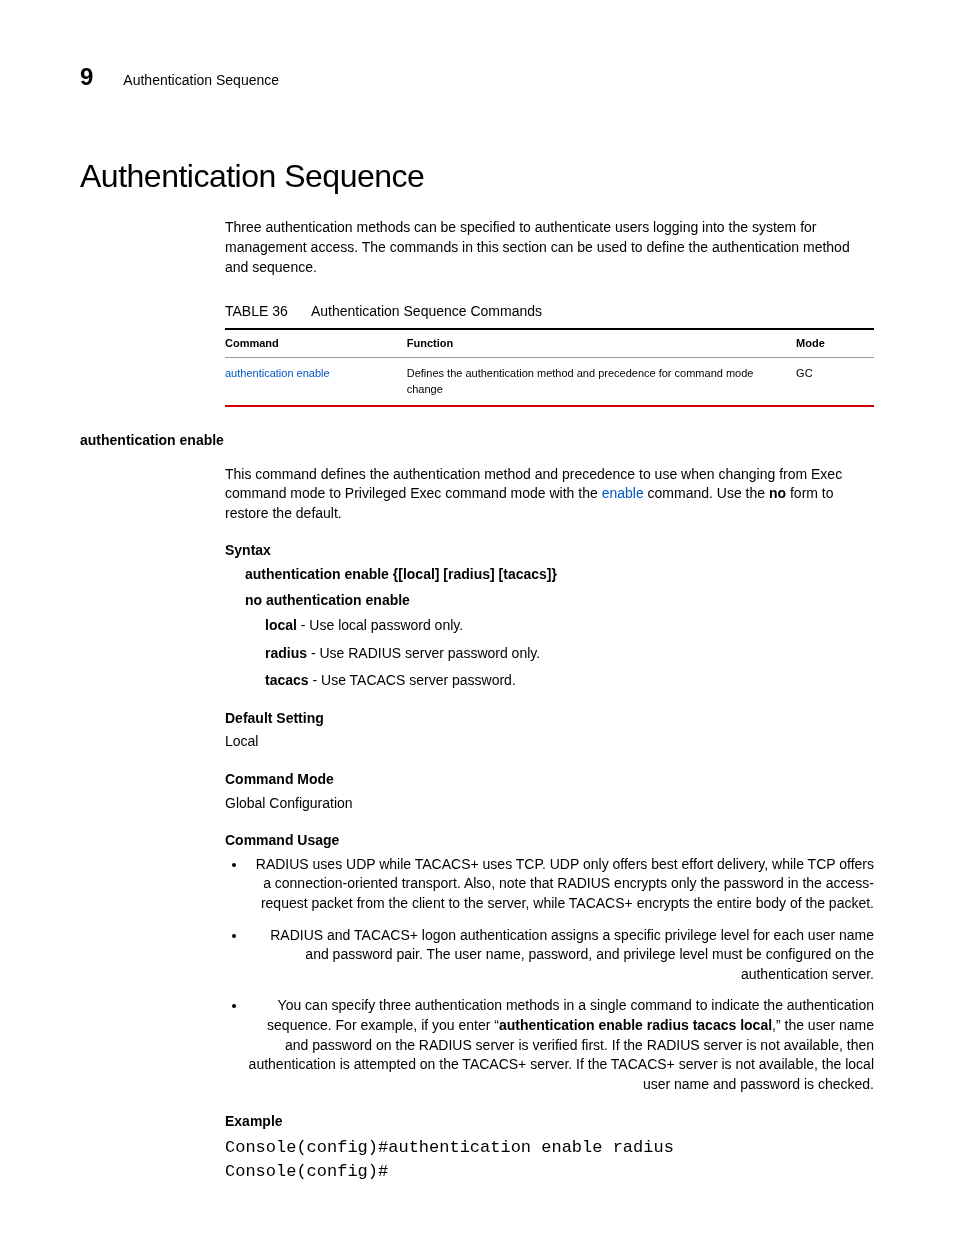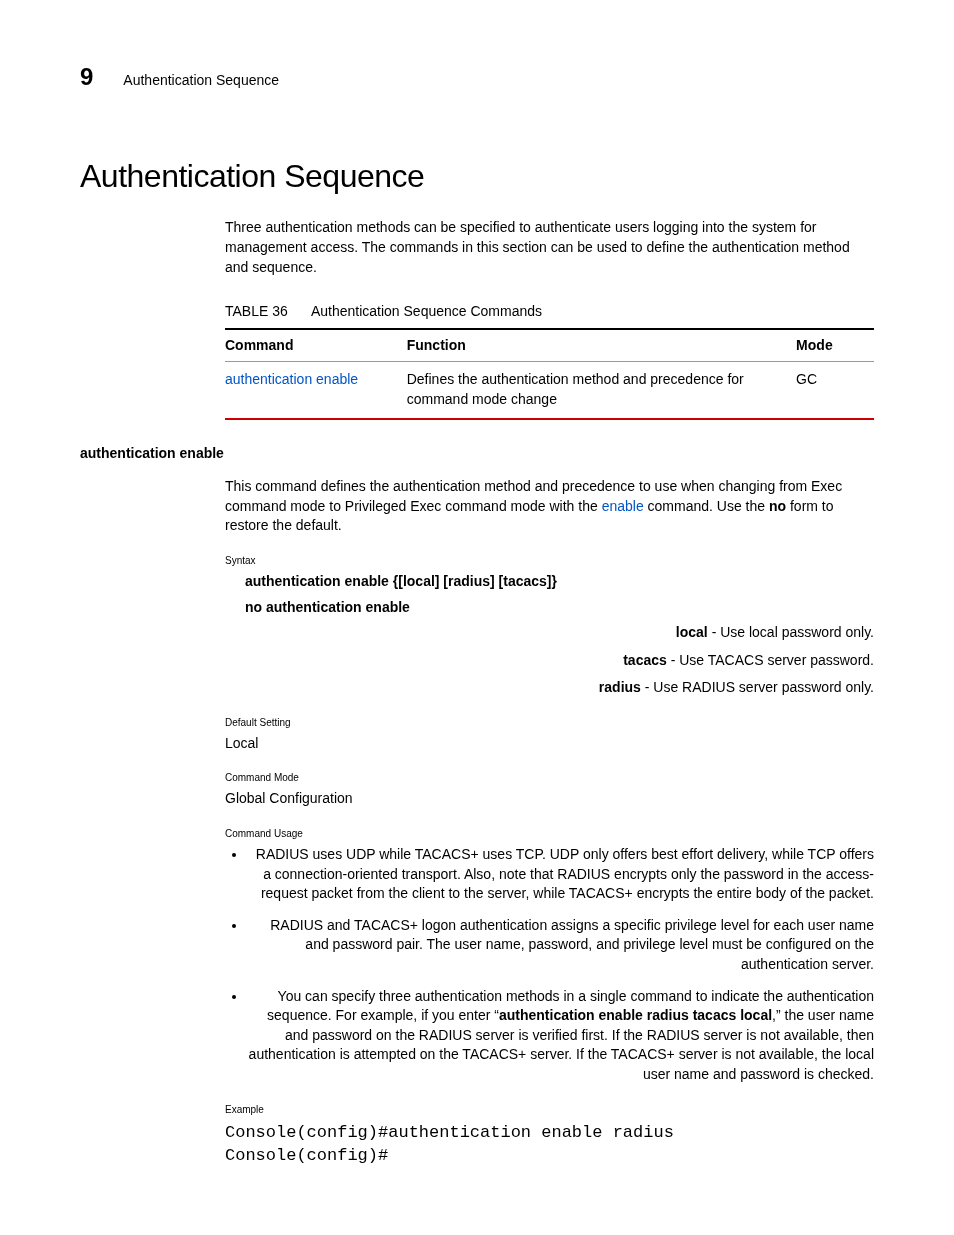--- a/index.html
+++ b/index.html
@@ -41,21 +41,21 @@
     margin: 6px 0;
   }
   .table-caption .tnum {
     font-weight: normal;
     font-stretch: condensed;
     margin-right: 20px;
   }
   table {
     width: 100%;
     border-collapse: collapse;
-    font-size: 14px;
+    font-size: 11px;
     margin-bottom: 24px;
   }
   thead th {
     text-align: left;
     font-weight: bold;
     border-top: 2px solid #000;
     border-bottom: 1px solid #999;
     padding: 6px 8px 6px 0;
   }
   tbody td {
@@ -63,31 +63,31 @@
     vertical-align: top;
     border-bottom: 1px solid #ccc;
   }
   tbody tr:last-child td {
     border-bottom: 2px solid #c00;
   }
   .link {
     color: #0056c7;
   }
   .section-head {
-    font-weight: normal;
+    font-weight: bold;
     margin: 18px 0 4px 0;
-    font-size: 10px;
+    font-size: 14px;
   }
   .outdent-head {
     font-weight: bold;
     margin: 10px 0 10px 0;
     font-size: 14px;
   }
   .indent1 { margin-left: 20px; margin-bottom: 6px; }
-  .indent2 { margin-left: 40px; margin-bottom: 8px; text-align: right; }
+  .indent2 { margin-left: 40px; margin-bottom: 8px; }
   .b { font-weight: bold; }
   ul.usage {
     margin: 4px 0 0 0;
     padding-left: 22px;
   }
   ul.usage li {
     margin-bottom: 12px;
     text-align: right;
   }
   pre {
@@ -142,22 +142,22 @@
 
 <div class="content">
   <p>
     <span>This command defines the authentication method and precedence to use when changing from Exec command mode to Privileged Exec command mode with the </span><span class="link">enable</span><span> command. Use the </span><span class="b">no</span><span> form to restore the default.</span>
   </p>
 
   <div class="section-head">Syntax</div>
   <div class="indent1 b">authentication enable {[local] [radius] [tacacs]}</div>
   <div class="indent1 b">no authentication enable</div>
   <div class="indent2"><span class="b">local</span><span> - Use local password only.</span></div>
+  <div class="indent2"><span class="b">radius</span><span> - Use RADIUS server password only.</span></div>
   <div class="indent2"><span class="b">tacacs</span><span> - Use TACACS server password.</span></div>
-  <div class="indent2"><span class="b">radius</span><span> - Use RADIUS server password only.</span></div>
 
   <div class="section-head">Default Setting</div>
   <div>Local</div>
 
   <div class="section-head">Command Mode</div>
   <div>Global Configuration</div>
 
   <div class="section-head">Command Usage</div>
   <ul class="usage">
     <li>RADIUS uses UDP while TACACS+ uses TCP. UDP only offers best effort delivery, while TCP offers a connection-oriented transport. Also, note that RADIUS encrypts only the password in the access-request packet from the client to the server, while TACACS+ encrypts the entire body of the packet.</li>

